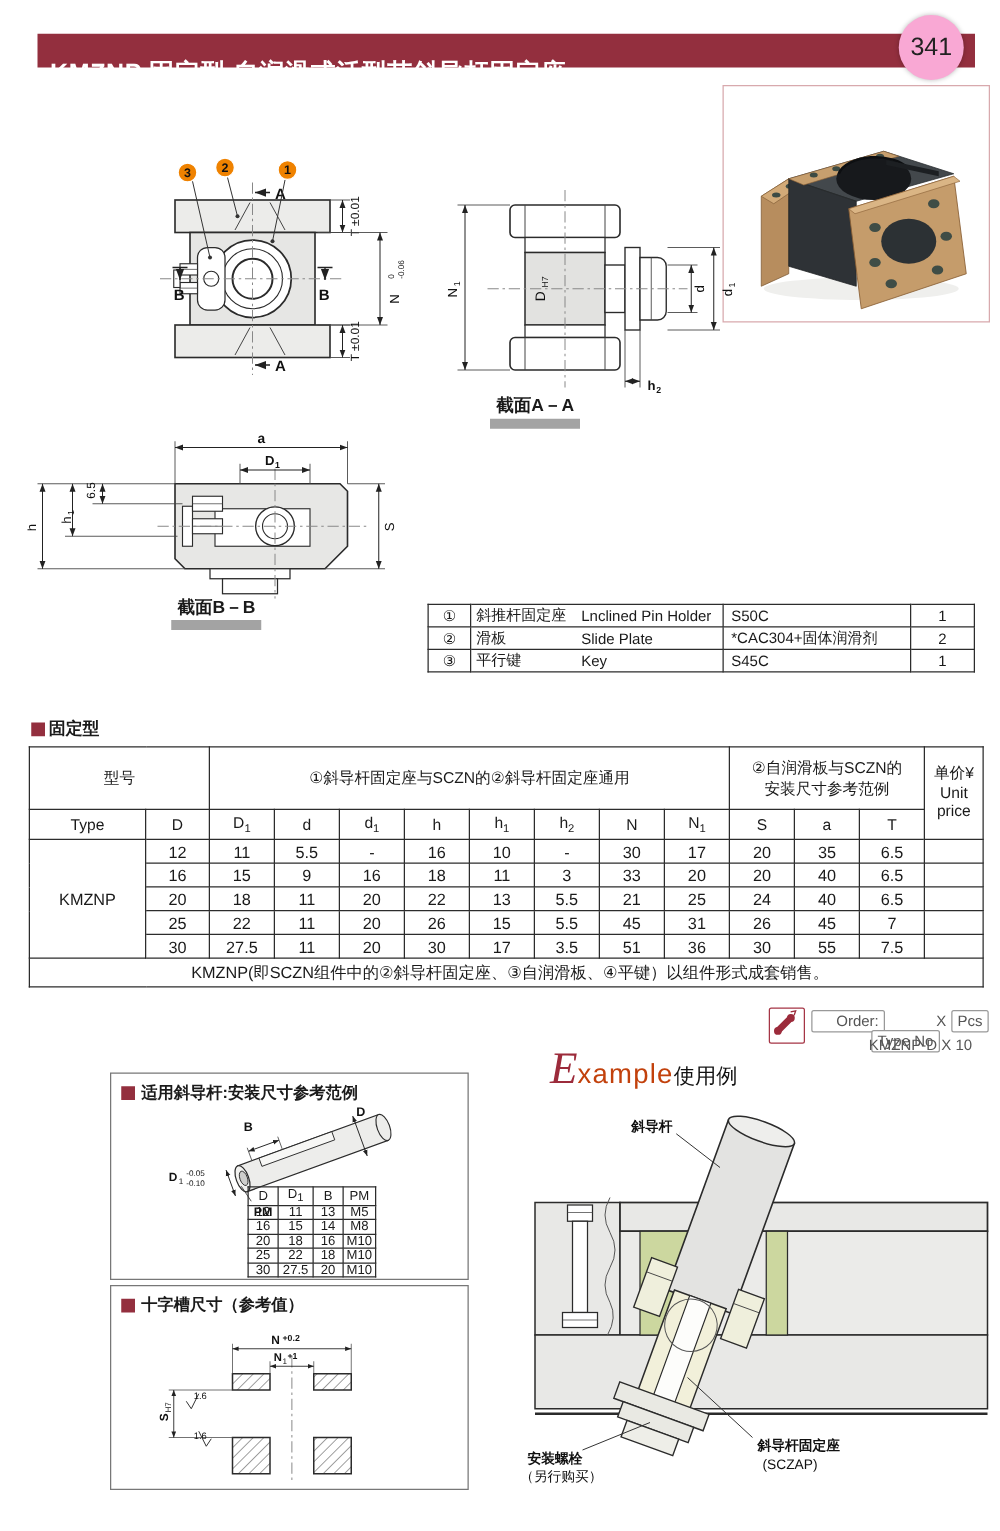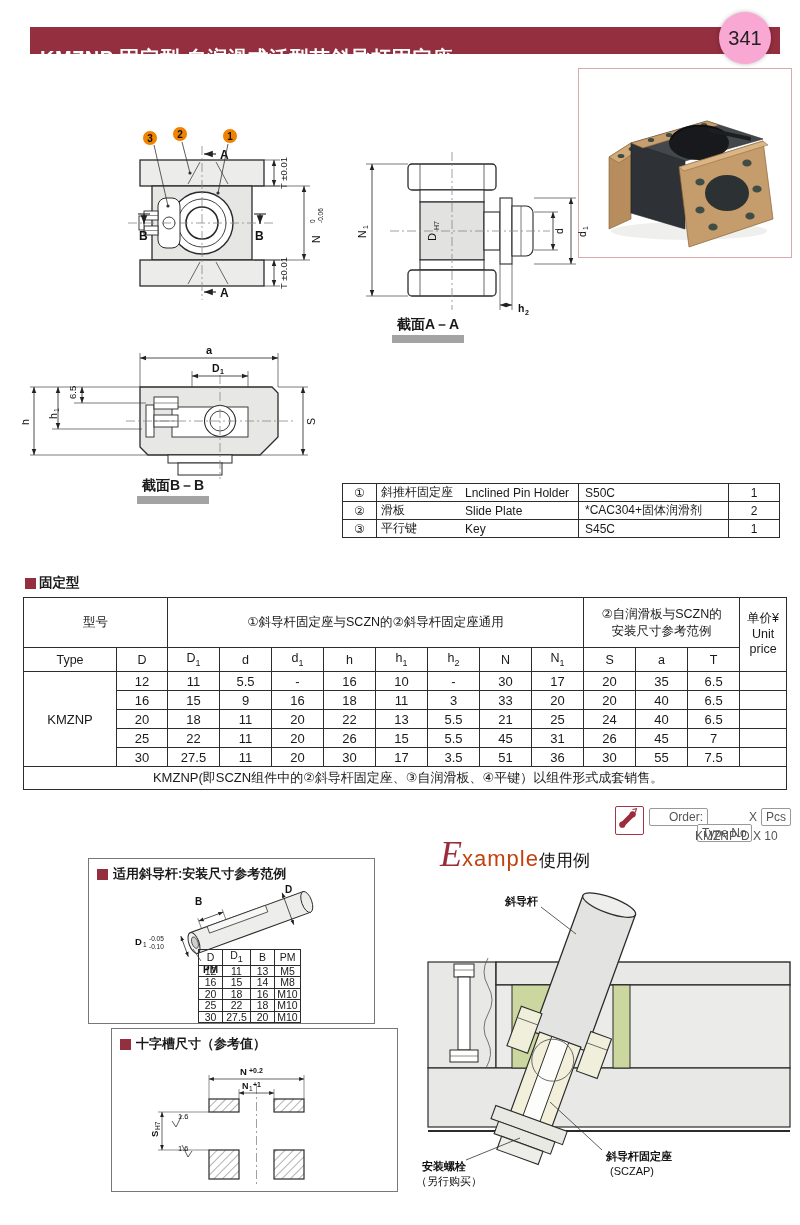--- a/index.html
+++ b/index.html
@@ -44,21 +44,21 @@
   .obox{position:absolute;top:4px;border:1px solid #999;border-radius:2px;padding:1px 4px;color:#555;background:#fff;white-space:nowrap;}
   .order-line2{position:absolute;left:80px;top:25px;color:#555;white-space:nowrap;}
   
   .example-heading{left:440px;top:836px;display:flex;align-items:baseline;}
   .ex-e{font-family:"Liberation Serif","DejaVu Serif",serif;font-style:italic;font-size:36px;color:#9c2b3b;line-height:1;}
   .ex-rest{font-size:22px;color:#c2410c;letter-spacing:1px;}
   .ex-cn{font-size:17px;color:#111;}
   
   .info-box{border:1px solid #777;background:#fff;}
   .box1{left:88px;top:858px;width:285px;height:164px;}
-  .box2{left:88px;top:1028px;width:285px;height:162px;margin-left:23px;}
+  .box2{left:88px;top:1028px;width:285px;height:162px;}
   .box-title{position:absolute;left:8px;top:6px;display:flex;align-items:center;gap:5px;font-weight:bold;font-size:13px;white-space:nowrap;text-align:right;}
   .mini-table{position:absolute;left:109px;top:90px;}
   .mini-table table{width:102px;font-size:10.5px;}
   .mini-table td,.mini-table th{text-align:center;height:10.5px;line-height:10.5px;}
   svg{display:block;}
   svg text{fill:#111;font-family:"Liberation Sans","DejaVu Sans",sans-serif;}
 </style>
 </head>
 <body>
 

